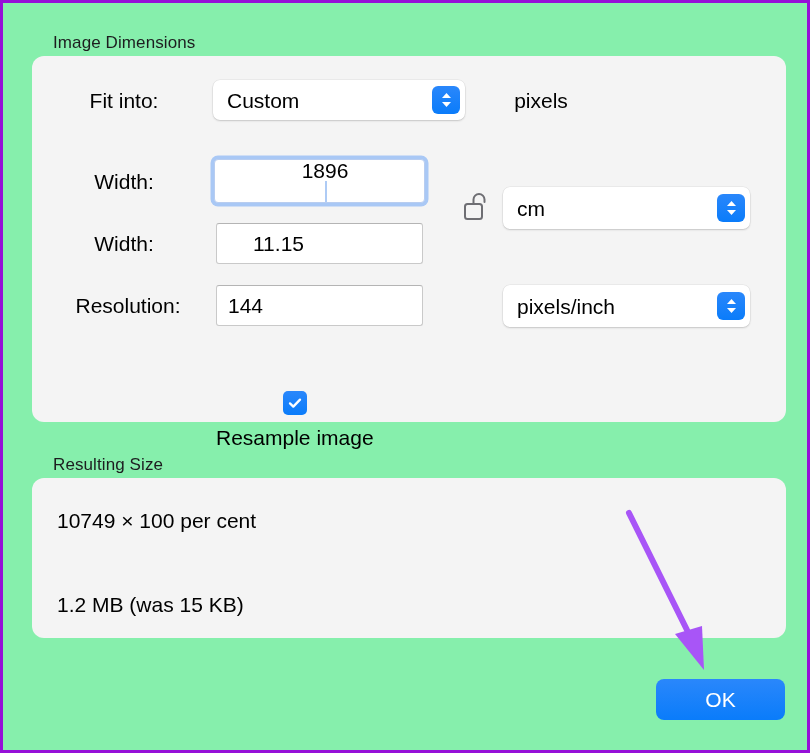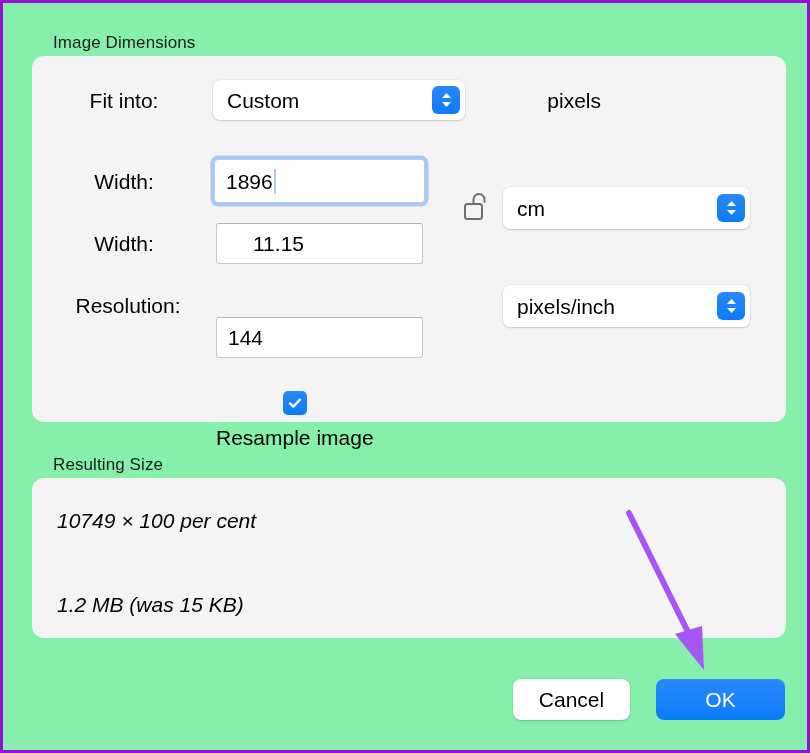--- a/index.html
+++ b/index.html
@@ -58,20 +58,21 @@
     padding: 0 0 0 11px;
     display: flex;
     align-items: center;
     font-family: "Liberation Sans", sans-serif;
     line-height: 1;
   }
   .textfield.focused {
     border: 1px solid #b8cdf0;
     box-shadow: 0 0 0 3.5px #a9c8f5;
     border-radius: 4px;
+    flex-direction: column;
   }
   .caret {
     display: inline-block;
     width: 2px;
     height: 25px;
     background: #aecbf5;
     margin-left: 1px;
   }
 
   
@@ -143,21 +144,20 @@
     height: 32px;
   }
 
   
   .result-line {
     position: absolute;
     font-size: 21px;
     color: #000000;
     white-space: nowrap;
     line-height: 1;
-    font-style: italic;
   }
 
   
   .btn {
     position: absolute;
     border-radius: 8px;
     display: flex;
     align-items: center;
     justify-content: center;
     font-size: 21px;
@@ -198,21 +198,21 @@
   <div class="popup" style="left:210px; top:77px; width:252px; height:40px;">
     <span class="popup-value">Custom</span>
     <span class="stepper">
       <svg width="15" height="20" viewBox="0 0 15 20" aria-hidden="true">
         <path d="M7.5 3 L12 8 L3 8 Z" fill="#ffffff"></path>
         <path d="M7.5 17 L12 12 L3 12 Z" fill="#ffffff"></path>
       </svg>
     </span>
   </div>
 
-  <div class="field-label" style="left:478px; top:87px; width:120px; text-align:right;">pixels</div>
+  <div class="field-label" style="left:478px; top:87px; width:120px; text-align:center;">pixels</div>
 
   <div class="field-label" style="left:46px; top:168px; width:150px;">Width:</div>
 
   <div class="textfield focused" style="left:211px; top:156px; width:211px; height:44px;">
     <span>1896</span>
     <span class="caret"></span>
   </div>
 
   <div class="lock-icon" style="left:459px; top:188px;">
     <svg width="30" height="32" viewBox="0 0 30 32" aria-hidden="true">
@@ -232,21 +232,21 @@
   </div>
 
   <div class="field-label" style="left:46px; top:230px; width:150px;">Width:</div>
 
   <div class="textfield" style="left:213px; top:220px; width:207px; height:41px;padding-left:36px;">
     <span>11.15</span>
   </div>
 
   <div class="field-label" style="left:40px; top:292px; width:170px;">Resolution:</div>
 
-  <div class="textfield" style="left:213px; top:282px; width:207px; height:41px;margin-top:32px;">
+  <div class="textfield" style="left:213px; top:282px; width:207px; height:41px;">
     <span>144</span>
   </div>
 
   <div class="popup" style="left:500px; top:282px; width:247px; height:42px;">
     <span class="popup-value">pixels/inch</span>
     <span class="stepper">
       <svg width="15" height="20" viewBox="0 0 15 20" aria-hidden="true">
         <path d="M7.5 3 L12 8 L3 8 Z" fill="#ffffff"></path>
         <path d="M7.5 17 L12 12 L3 12 Z" fill="#ffffff"></path>
       </svg>
@@ -264,21 +264,20 @@
   </div>
 
   <div class="section-title" style="left:50px; top:452px;">Resulting Size</div>
 
   <div class="panel" style="left:29px; top:475px; width:754px; height:160px;"></div>
 
   <div class="result-line" style="left:54px; top:507px;">10749 × 100 per cent</div>
 
   <div class="result-line" style="left:54px; top:591px;">1.2 MB (was 15 KB)</div>
 
-  <div class="btn btn-cancel" style="left:510px; top:676px; width:117px; height:41px;">Cancel</div>
 
   <div class="btn btn-ok" style="left:653px; top:676px; width:129px; height:41px;">OK</div>
 
   <div class="arrow-annotation">
     <svg width="170" height="190" viewBox="0 0 170 190" aria-hidden="true">
       <path d="M26 15 L84 132" stroke="#a855f7" stroke-width="6" stroke-linecap="round" fill="none"></path>
       <path d="M101 172 L72 136 L99 128 Z" fill="#a855f7"></path>
     </svg>
   </div>
 

